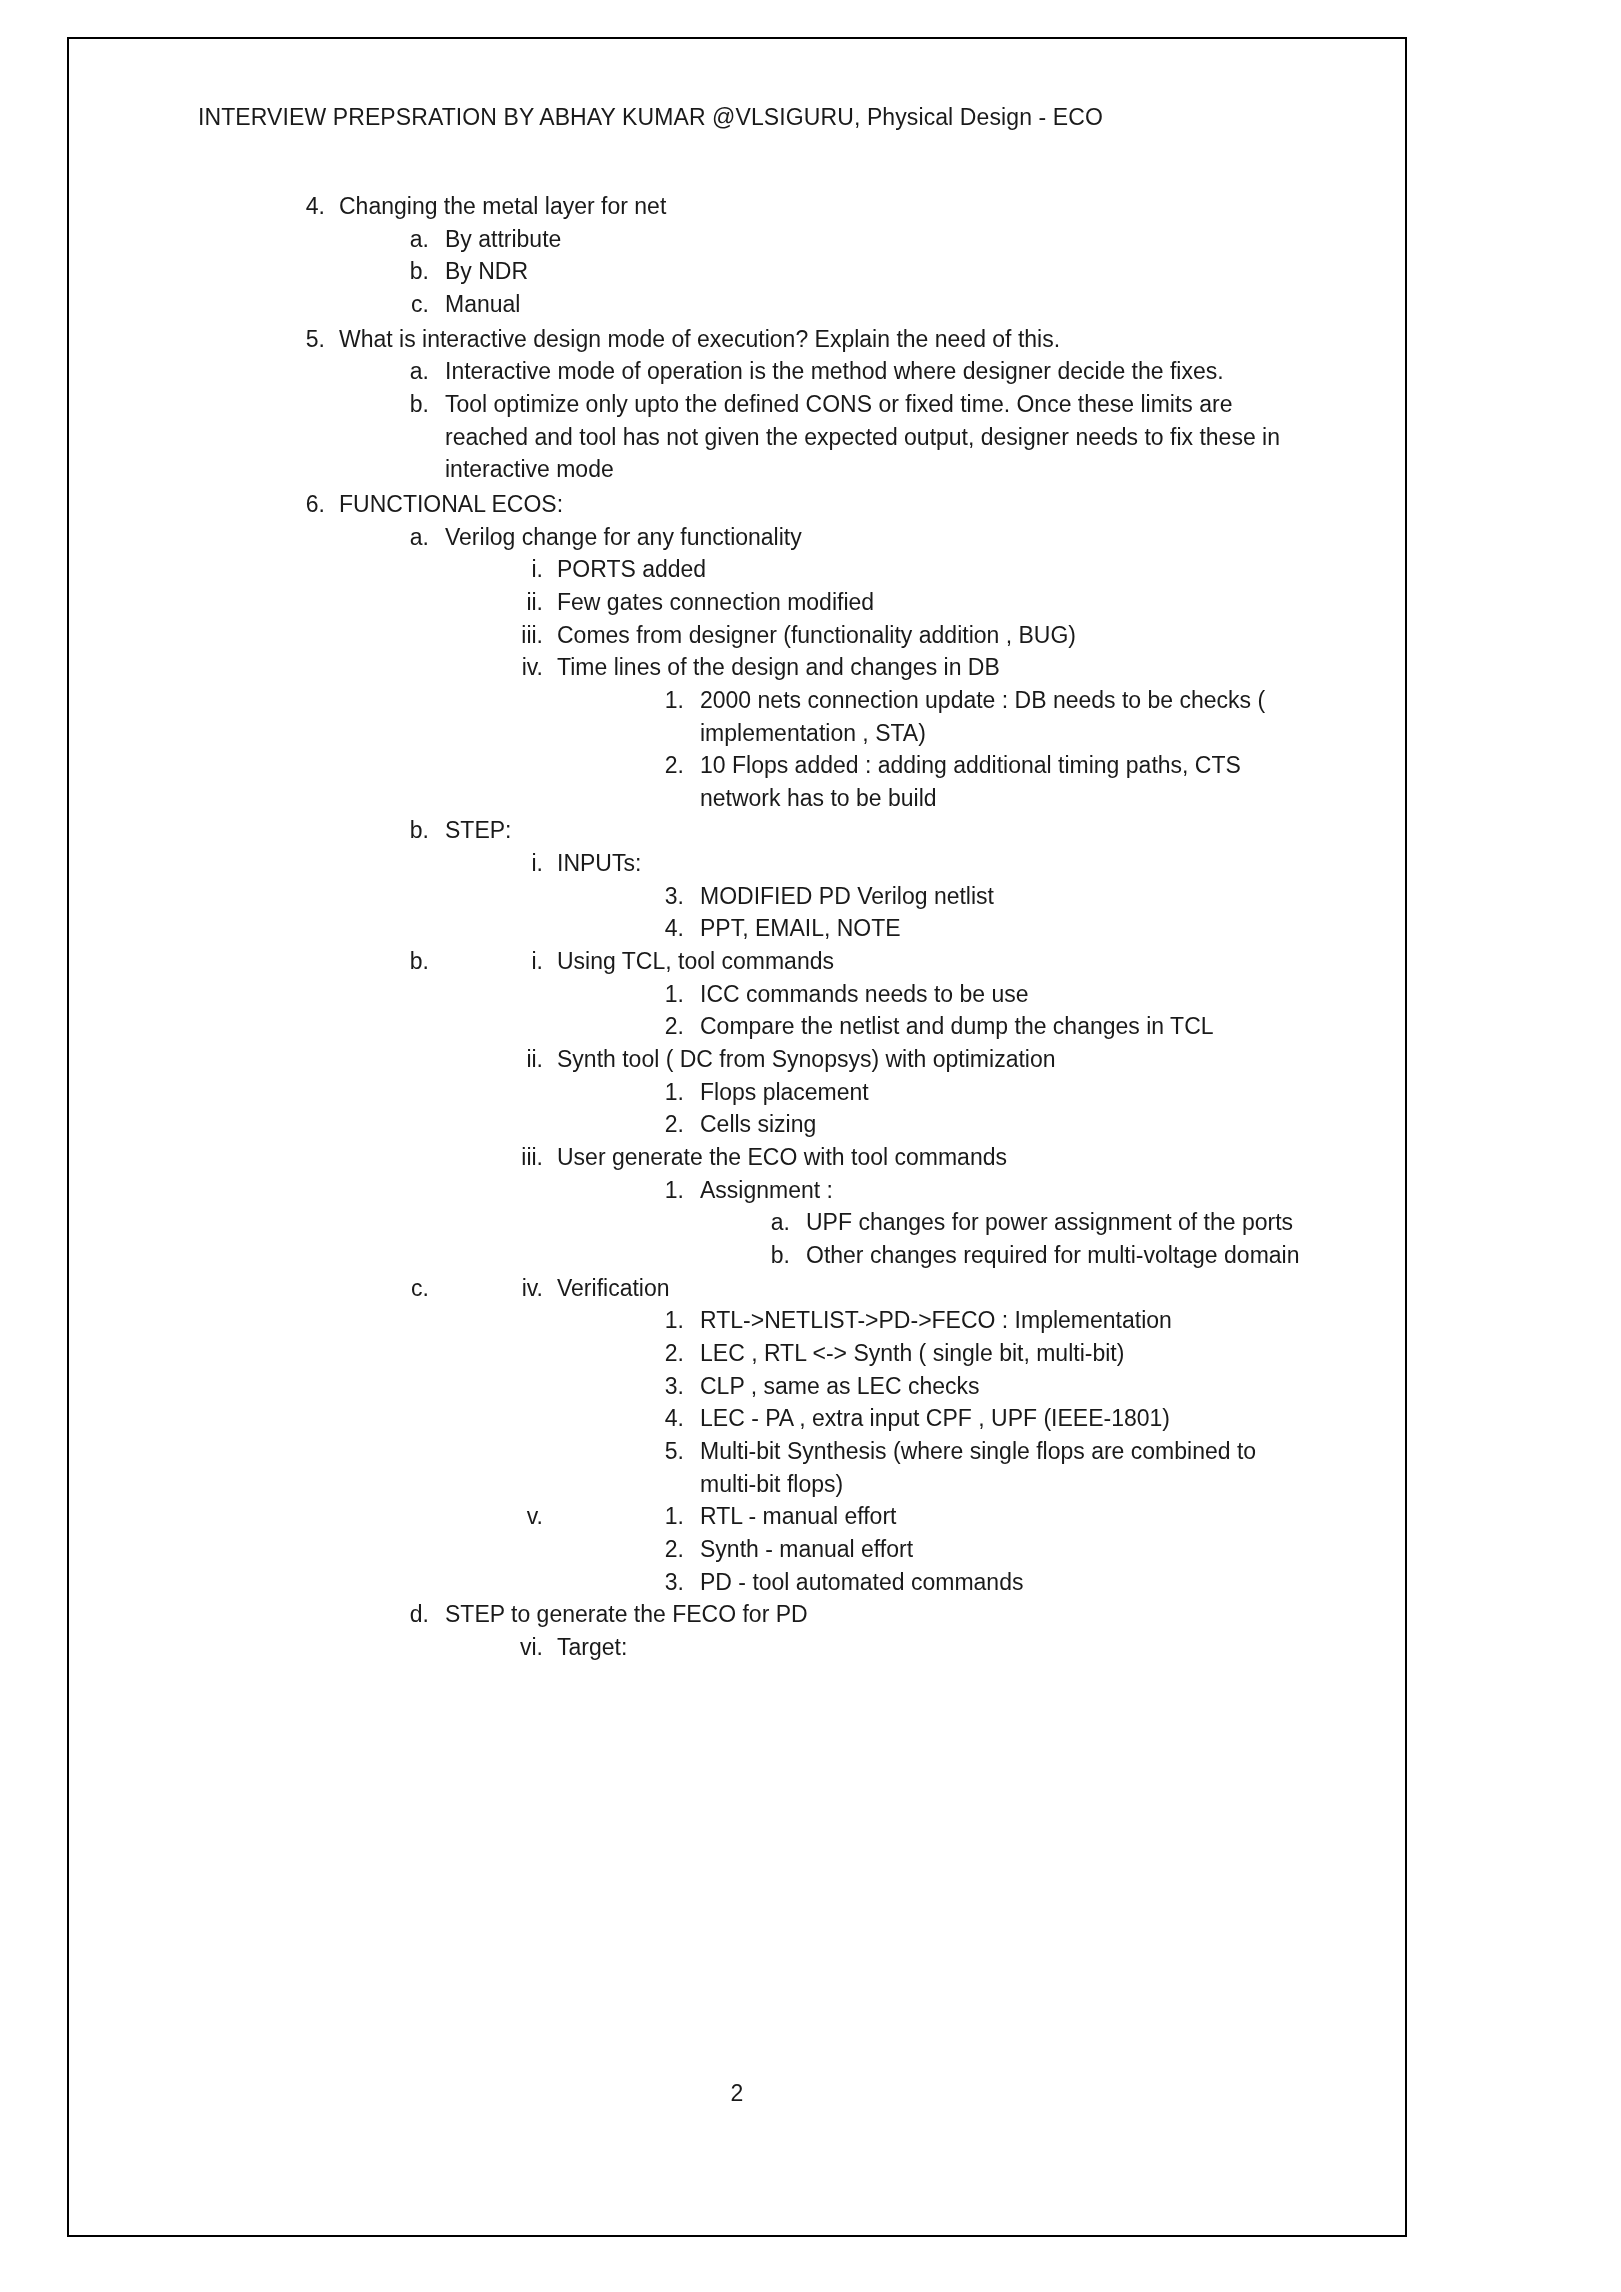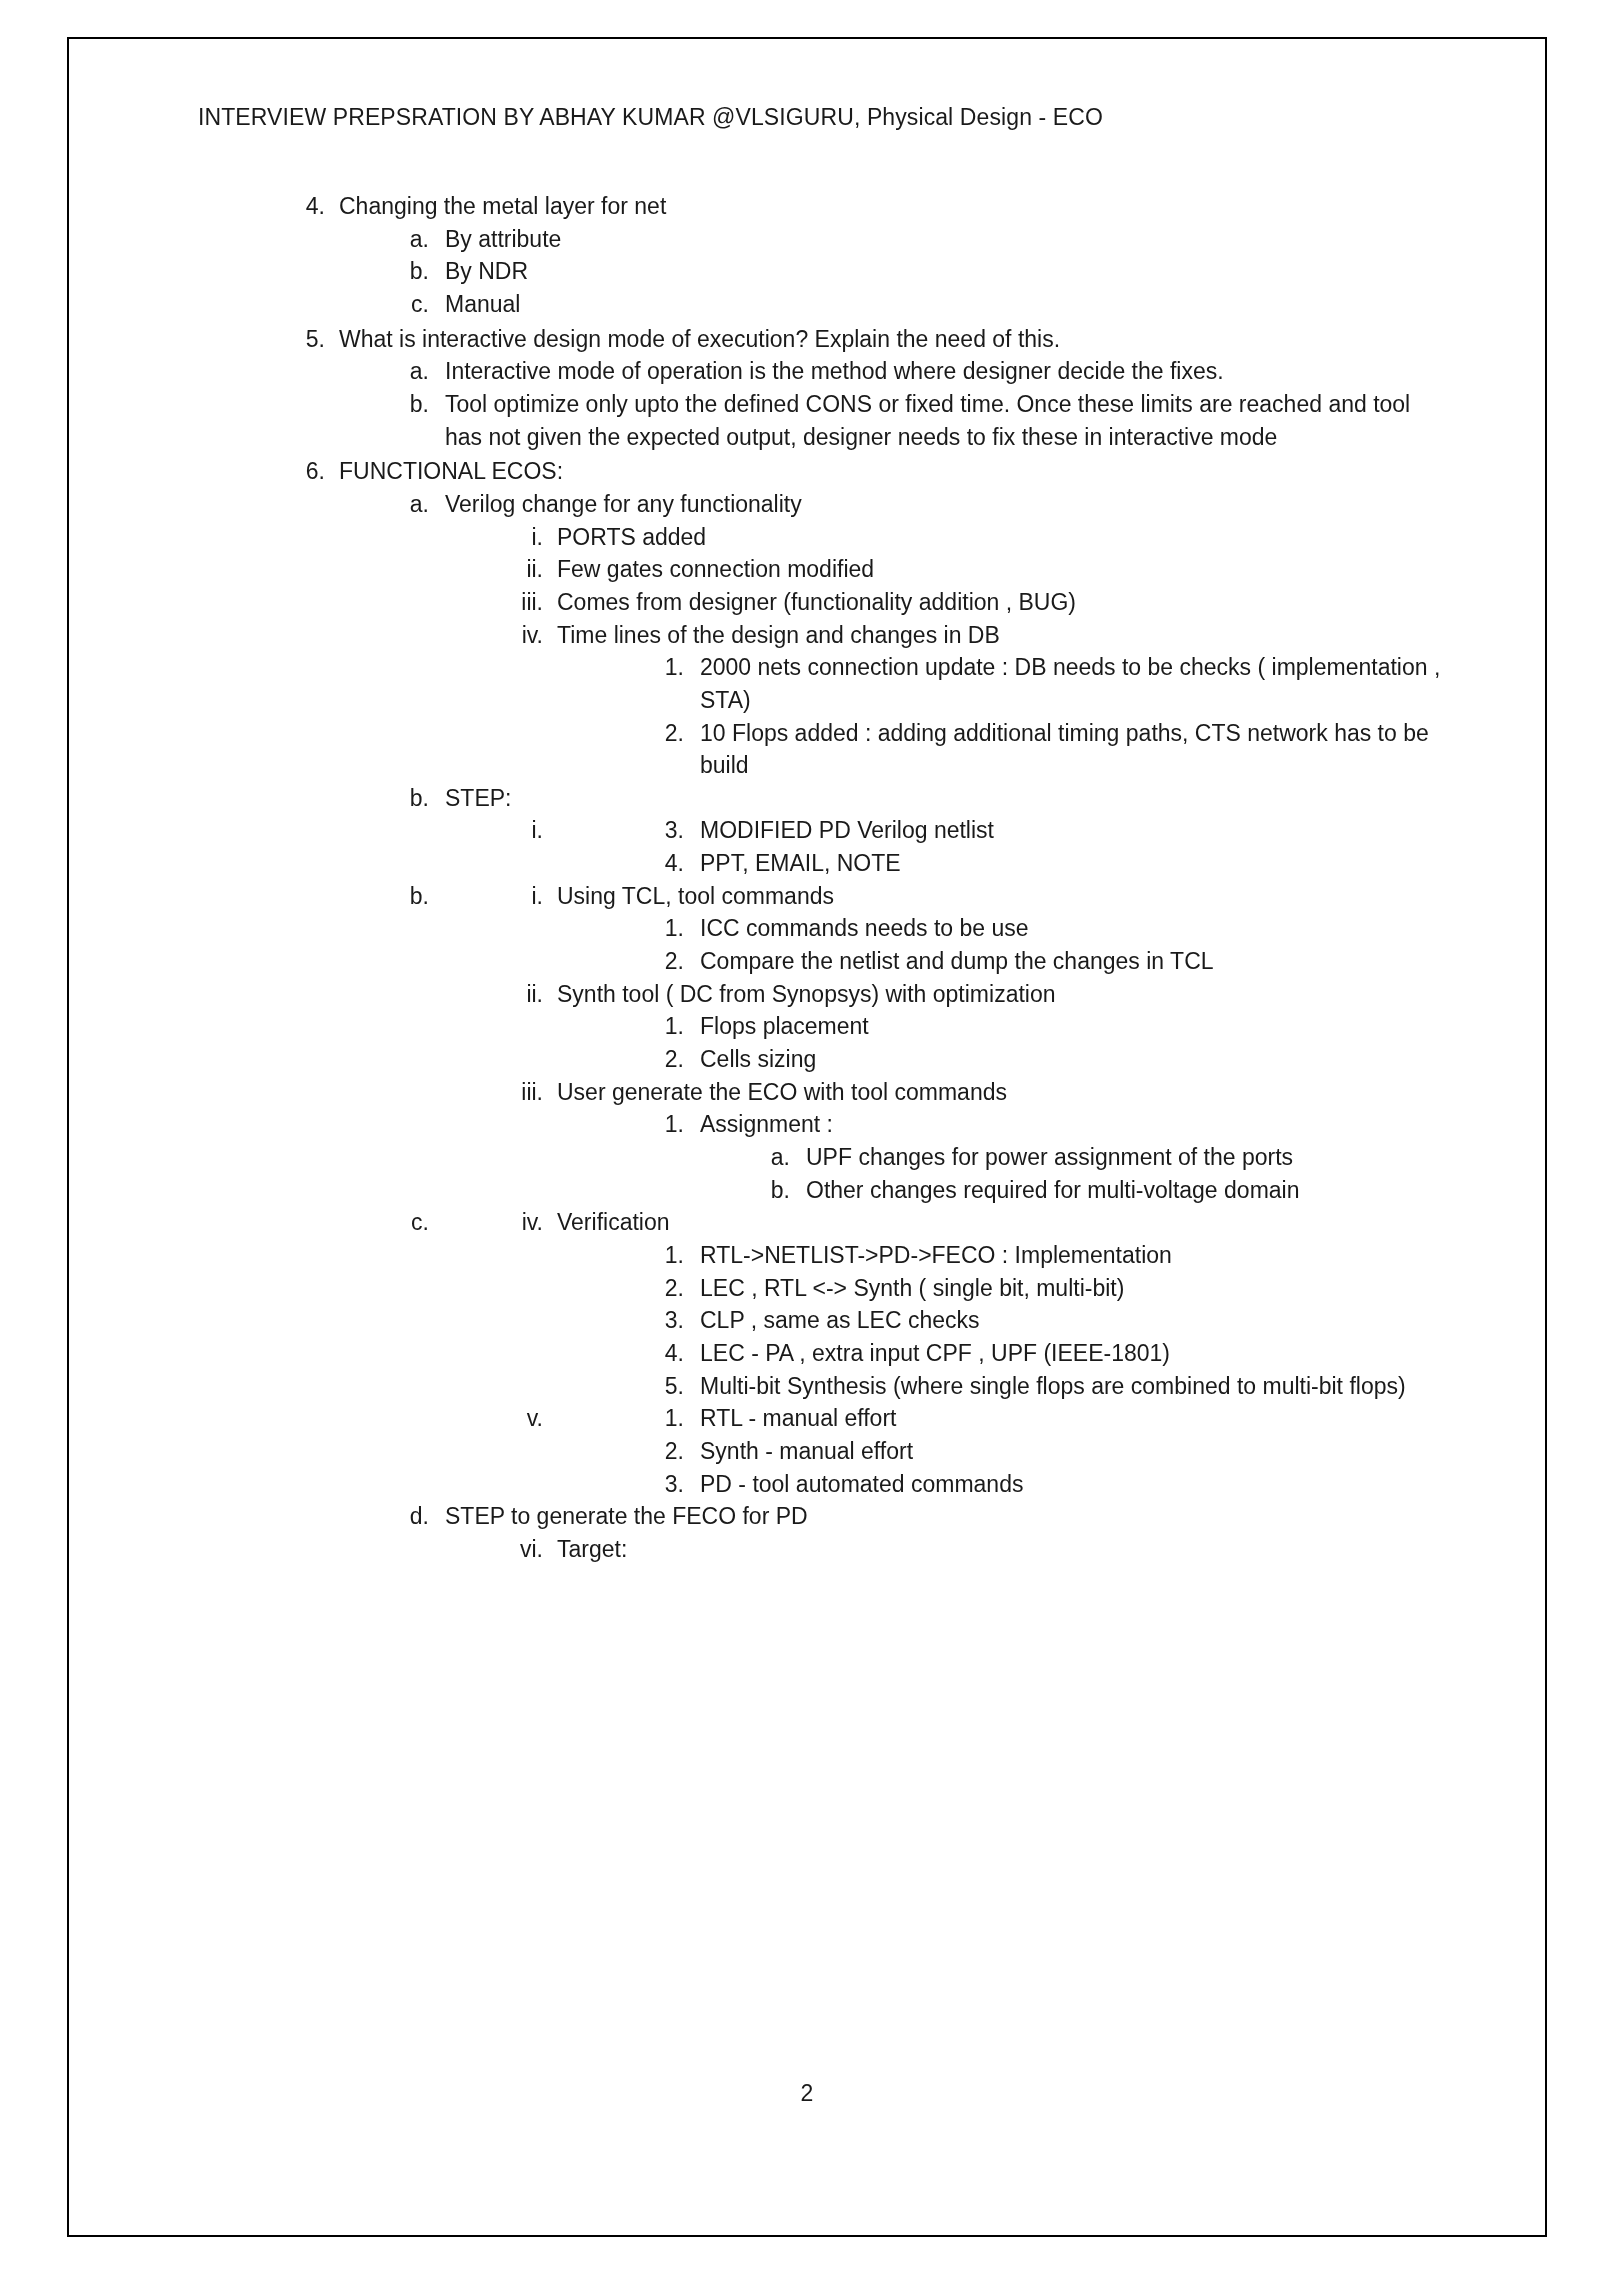--- a/index.html
+++ b/index.html
@@ -10,21 +10,21 @@
   body {
     width: 1621px;
     height: 2293px;
     font-family: "Liberation Sans", sans-serif;
     color: #000000;
   }
   .page {
     position: absolute;
     left: 67px;
     top: 37px;
-    width: 1480px;
+    width: 1340px;
     height: 2200px;
     border: 2px solid #000000;
     background: #ffffff;
     box-sizing: border-box;
   }
   .page-inner {
     position: absolute;
     left: 129px;
     top: 65px;
     right: 98px;
@@ -176,20 +176,21 @@
                   </ol>
                 </li>
               </ol>
             </li>
             <li>
               <span class="marker">b.</span>
               <span class="txt">STEP:</span>
               <ol class="lvl3">
                 <li>
                   <span class="marker">i.</span>
+                  <span class="txt">INPUTs:</span>
                   <ol class="lvl4">
                     <li>
                       <span class="marker">3.</span>
                       <span class="txt">MODIFIED PD Verilog netlist</span>
                     </li>
                     <li>
                       <span class="marker">4.</span>
                       <span class="txt">PPT, EMAIL, NOTE</span>
                     </li>
                   </ol>

